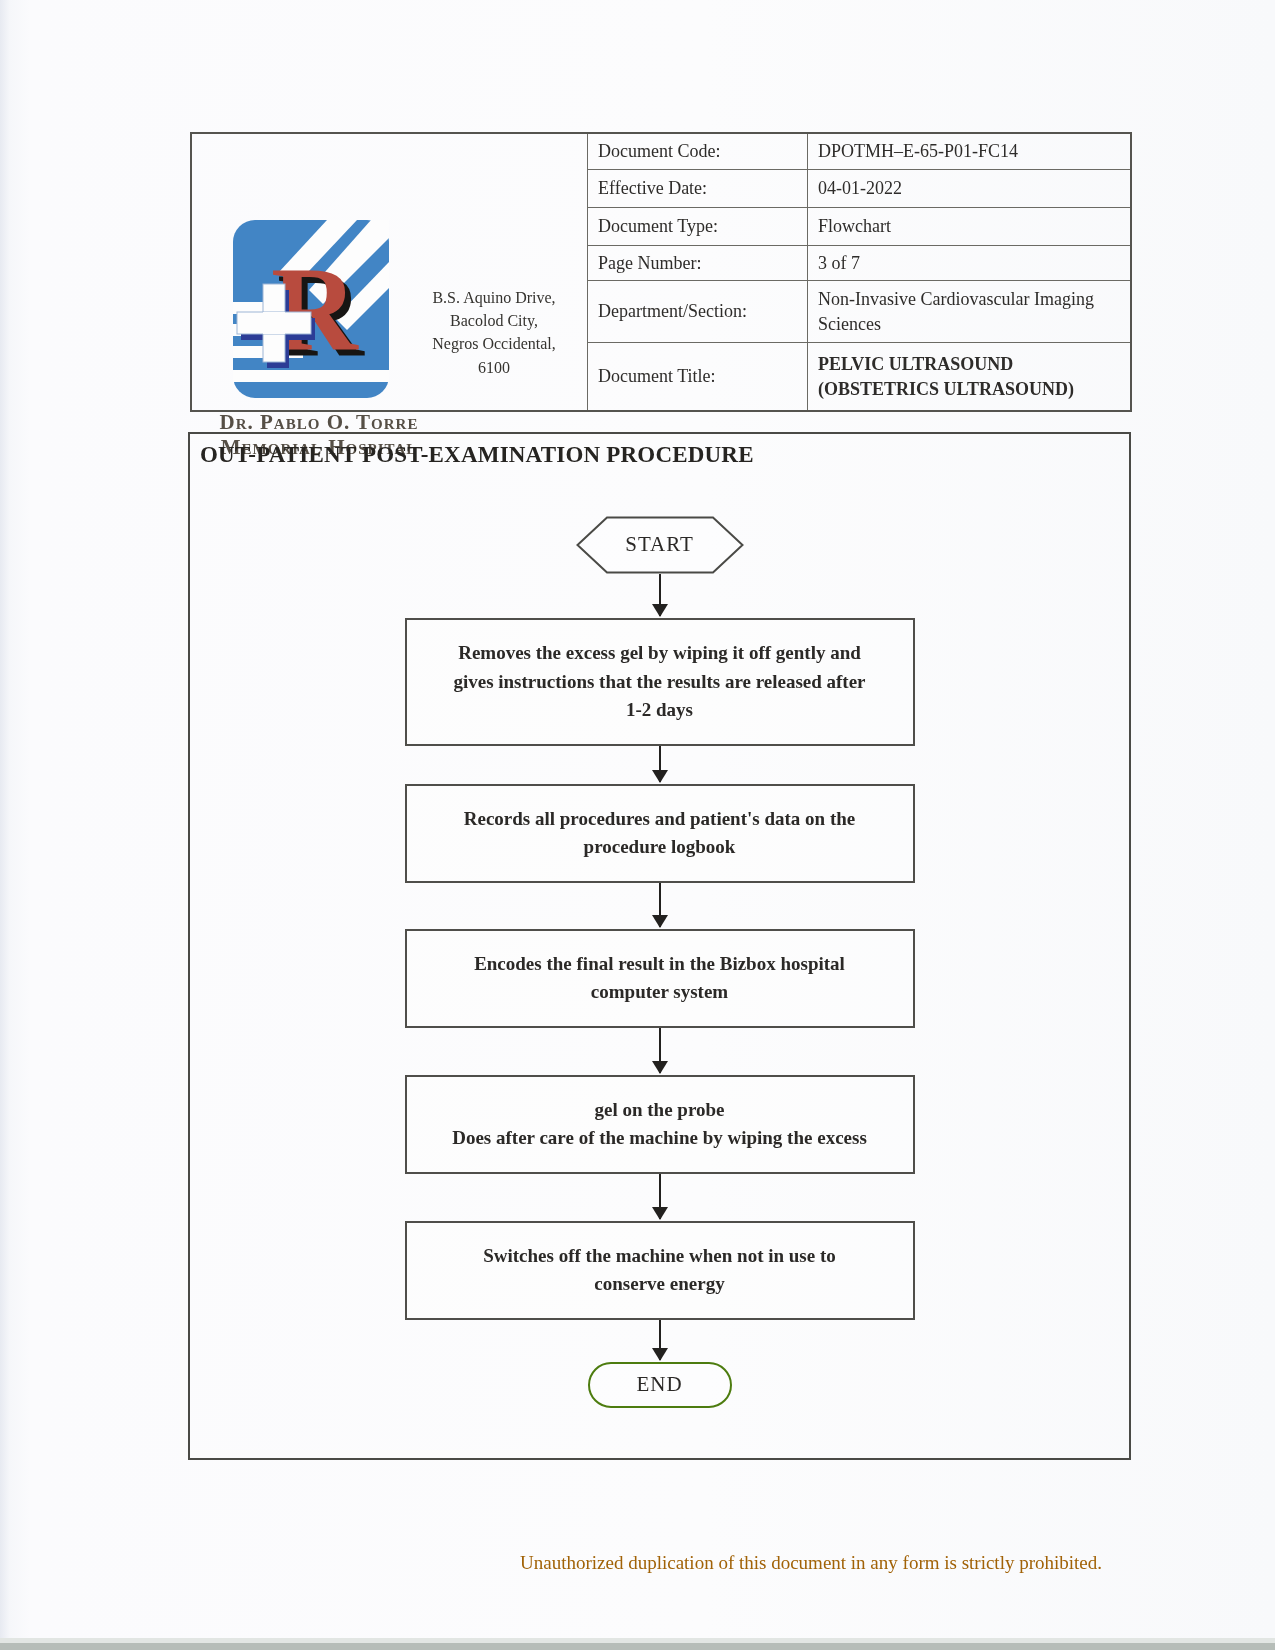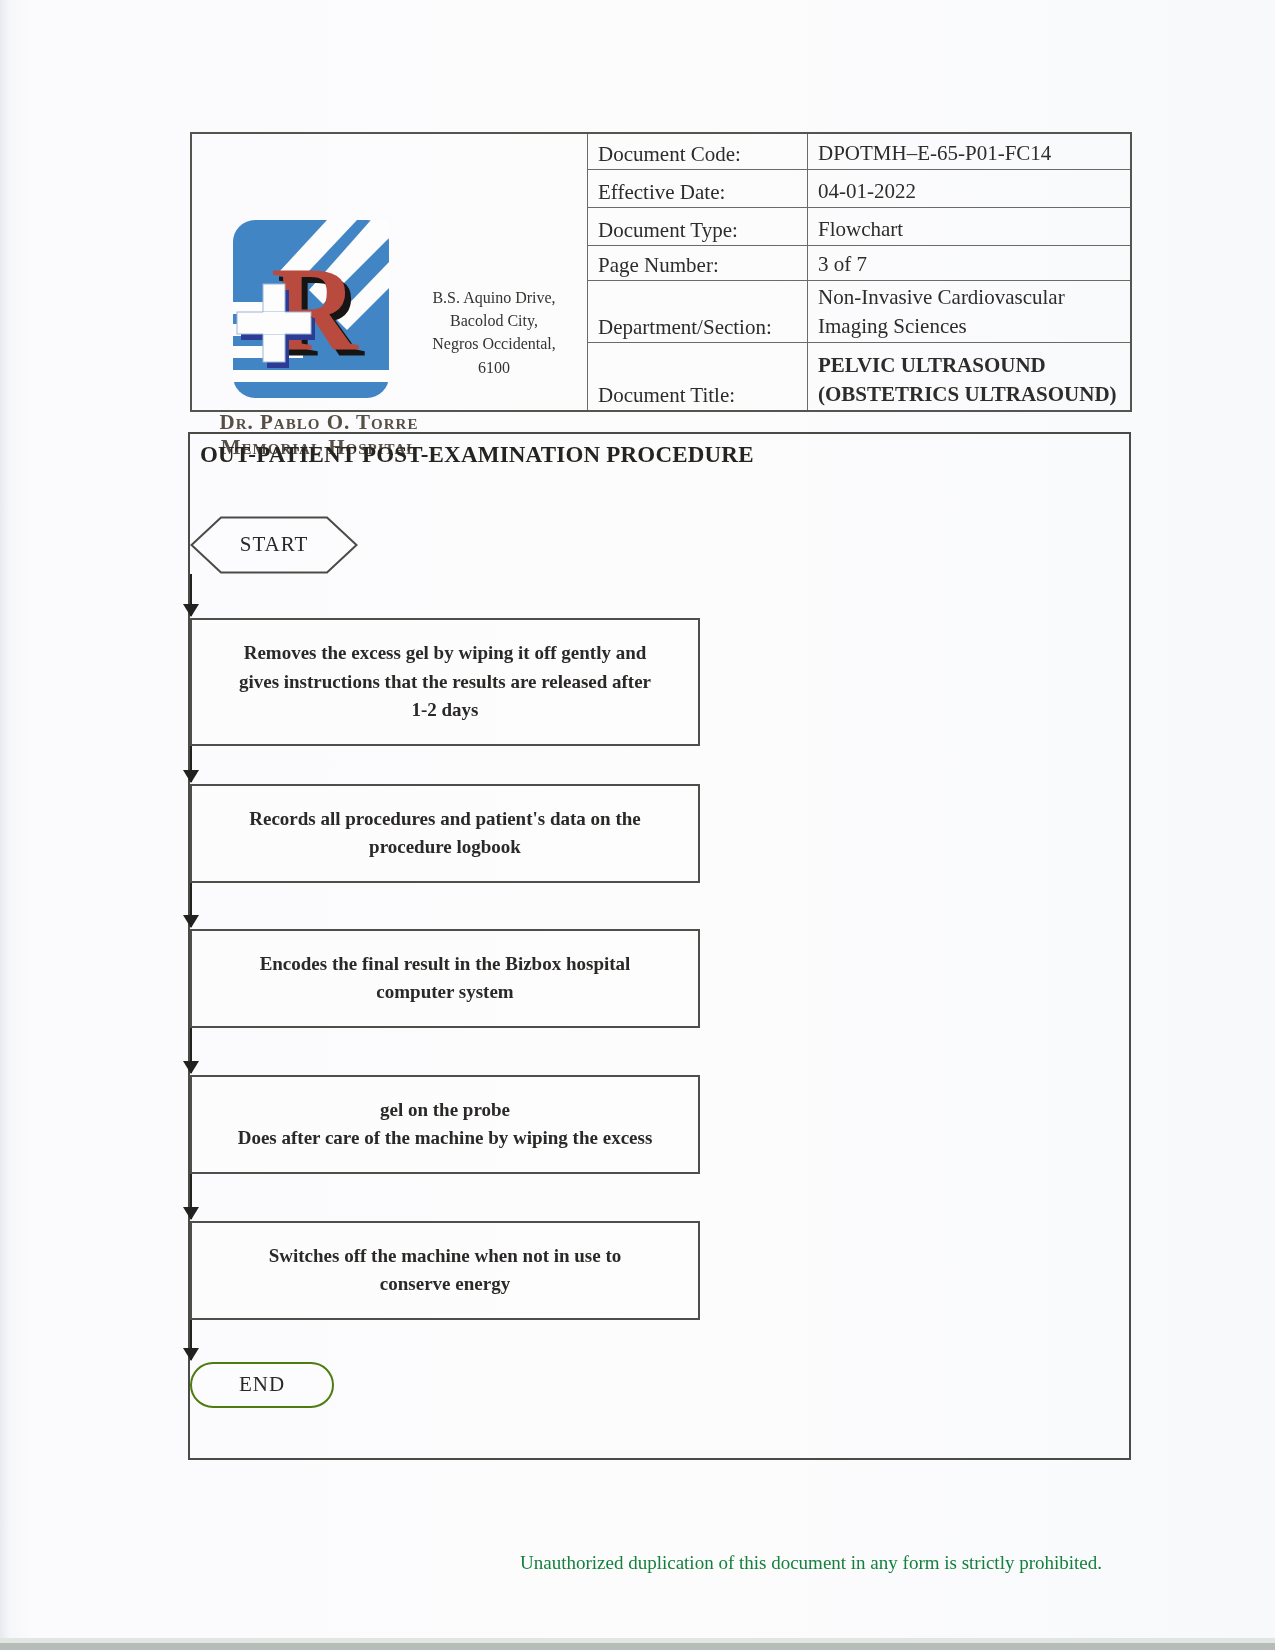--- a/index.html
+++ b/index.html
@@ -13,38 +13,38 @@
 
   
   .doc-table{
     position:absolute;left:190px;top:132px;width:938px;
     display:grid;grid-template-columns:395px 220px 1fr;
     grid-template-rows:35px 38px 38px 35px 62px 68px;
     border:2px solid #55544f;background:transparent;
   }
   .logo-cell{grid-row:1 / -1;grid-column:1;position:relative;}
   .cell{border-left:1px solid #6b6a64;border-top:1px solid #6b6a64;
-        display:flex;align-items:flex-end;padding:2px 10px;font-size:21px;box-sizing:border-box;}
+        display:flex;align-items:center;padding:2px 10px;font-size:18px;box-sizing:border-box;}
   .cell.r1{border-top:none;}
   .val{line-height:1.35;}
   .bold{font-weight:bold;}
 
   .logo-art{position:absolute;left:39px;top:84px;}
   .org-name{position:absolute;left:2px;top:276px;width:250px;text-align:center;
             font-variant:small-caps;font-size:21px;letter-spacing:1px;color:#564f46;line-height:1.2;font-weight:bold;}
   .address{position:absolute;left:212px;top:152px;width:180px;text-align:center;
            font-size:16px;line-height:1.45;color:#35332f;}
 
   
   .flow-box{
     position:absolute;left:188px;top:432px;width:943px;height:1028px;
     border:2px solid #4a4a46;box-sizing:border-box;
   }
   .flow-title{font-weight:bold;font-size:23px;padding:8px 10px 0 10px;letter-spacing:.2px;color:#262421;}
-  .chart-col{display:flex;flex-direction:column;align-items:flex-start;margin-top:48px;}
+  .chart-col{display:flex;flex-direction:column;align-items:center;margin-top:48px;}
   .shape-label{font-size:21px;letter-spacing:1px;color:#2b2927;}
   .hexagon-wrap{position:relative;width:168px;height:58px;}
   .hexagon-wrap .shape-label{position:absolute;left:0;right:0;top:50%;transform:translateY(-52%);text-align:center;}
   .terminator{
     width:144px;height:46px;border:2px solid #4d7c0f;border-radius:24px;
     display:flex;align-items:center;justify-content:center;box-sizing:border-box;background:rgba(255,255,255,.35);
   }
   .step-box{
     width:510px;border:2px solid #4f4e4a;box-sizing:border-box;
     padding:19px 18px;text-align:center;font-size:19px;line-height:1.5;
@@ -55,21 +55,21 @@
     content:"";position:absolute;left:50%;bottom:-1px;transform:translateX(-50%);
     border-left:8px solid transparent;border-right:8px solid transparent;border-top:13px solid #23211f;
   }
   .a1{height:42px;margin-bottom:2px;}
   .a2{height:36px;margin-bottom:2px;}
   .a3{height:44px;margin-bottom:2px;}
   .a4{height:45px;margin-bottom:2px;}
   .a5{height:45px;margin-bottom:2px;}
   .a6{height:40px;margin-bottom:2px;}
 
-  .footer-note{position:absolute;left:520px;top:1552px;font-size:19px;color:#15803d;}
+  .footer-note{position:absolute;left:520px;top:1552px;font-size:19px;color:#a16207;}
 </style>
 </head>
 <body>
 
 <div class="doc-table">
 
   <div class="logo-cell">
     <div class="logo-art">
       <svg width="160" height="186" viewBox="0 0 160 186">
 

